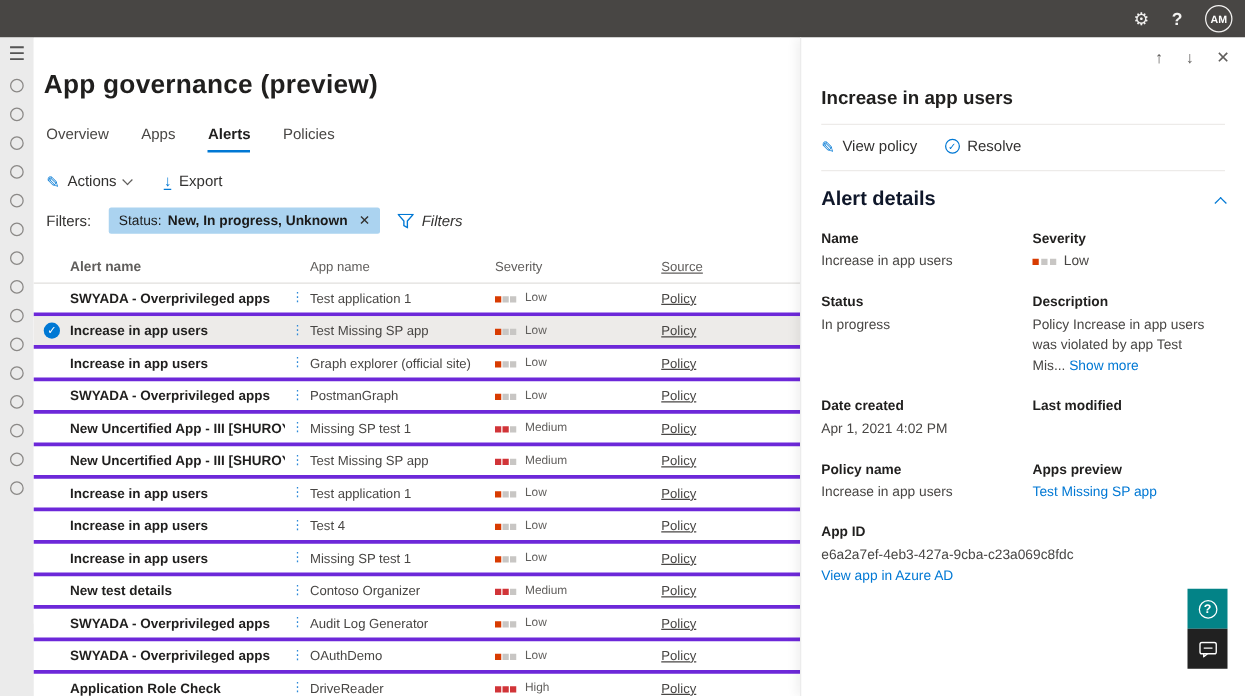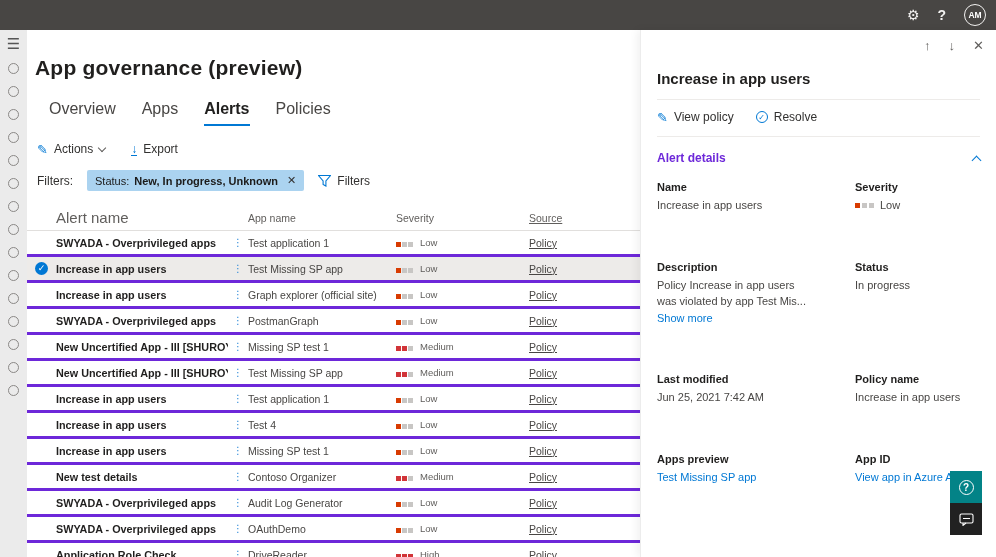--- a/index.html
+++ b/index.html
@@ -18,48 +18,48 @@
   .rail { position:absolute; left:0; top:30px; width:27px; height:527px; background:#ebebeb;
           display:flex; flex-direction:column; align-items:center; padding-top:6px; }
   .hamburger { color:#555; font-size:15px; line-height:1; margin-bottom:12px; cursor:pointer; }
   .nav-dot { width:11px; height:11px; border:1.2px solid #8a8886; border-radius:50%;
              margin-bottom:12px; flex:none; cursor:pointer; }
 
   
   .main { position:absolute; left:27px; top:30px; width:613px; height:469px; background:#fff; }
   .page-title { font-size:21px; font-weight:bold; margin:26px 0 0 8px; letter-spacing:.2px; }
 
-  .tabs { display:flex; gap:26px; margin:20px 0 0 22px; font-size:16px; color:#484644; }
+  .tabs { display:flex; gap:26px; margin:20px 0 0 10px; font-size:12px; color:#484644; }
   .tab { padding-bottom:6px; cursor:pointer; }
   .tab.active { font-weight:bold; color:#201f1e; border-bottom:2px solid #0078d4; }
 
   .toolbar { display:flex; gap:26px; margin:16px 0 0 10px; font-size:12px; color:#323130; align-items:center; }
   .tool-btn { display:flex; align-items:center; gap:6px; cursor:pointer; }
   .chev { width:6px; height:6px; border-right:1.4px solid #605e5c; border-bottom:1.4px solid #605e5c;
           transform:rotate(45deg); margin-top:-3px; }
   .export-ic { color:#0078d4; font-size:12px; line-height:1; border-bottom:1.6px solid #0078d4; padding-bottom:0px; }
 
   .filterbar { display:flex; align-items:center; gap:14px; margin:14px 0 0 10px; font-size:12px; color:#323130; }
   .chip { background:#abd3f0; border-radius:2px; padding:4px 8px; display:flex; gap:5px; align-items:center;
           font-size:11px; color:#1b1a19; cursor:pointer; }
   .chip b { font-weight:bold; }
   .chip .x { font-size:11px; color:#323130; margin-left:4px; }
-  .filters-btn { display:flex; align-items:center; gap:6px; cursor:pointer; }
+  .filters-btn { display:flex; align-items:center; gap:6px; cursor:pointer;font-style:italic; }
 
   
   .tablewrap { margin-top:14px; }
   .trow { display:flex; align-items:center; height:26px; border-bottom:3px solid #6d28d9; font-size:10.5px; color:#484644; }
   .trow.head { color:#605e5c; font-size:10.5px; border-bottom:1px solid #e1dfdd; }
   .trow.selected { background:#edebe9; }
   .c-check { width:29px; flex:none; display:flex; justify-content:center; }
   .checkmark { width:13px; height:13px; background:#0078d4; border-radius:50%; color:#fff;
                font-size:9px; line-height:13px; text-align:center; }
   .c-alert { width:172px; flex:none; font-weight:bold; color:#201f1e; font-size:10.8px;
              white-space:nowrap; overflow:hidden; }
-  .trow.head .c-alert { font-weight:normal; color:#605e5c; font-size:15px; }
+  .trow.head .c-alert { font-weight:bold; color:#605e5c; font-size:11px; }
   .c-kebab { width:20px; flex:none; color:#2b88d8; font-size:10px; text-align:center; cursor:pointer; letter-spacing:0; }
   .c-app { width:148px; flex:none; white-space:nowrap; overflow:hidden; }
   .c-sev { width:133px; flex:none; display:flex; align-items:center; gap:4px; }
   .c-source { flex:1;text-decoration:underline; }
   .sq { width:5px; height:5px; display:inline-block; margin-right:1px; }
   .sq-low { background:#d83b01; }
   .sq-hi  { background:#d13438; }
   .sq-off { background:#c8c6c4; }
   .sev-lbl { color:#605e5c; font-size:9.5px; margin-left:2px; }
 
@@ -69,25 +69,25 @@
   .panel-nav { position:absolute; top:8px; right:12px; display:flex; gap:18px; color:#605e5c; font-size:13px; }
   .panel-nav span { cursor:pointer; }
   .panel-title { font-size:15px; font-weight:bold; margin:40px 16px 0 16px; }
   .p-div { height:1px; background:#edebe9; margin:12px 16px 0 16px; }
   .p-actions { display:flex; gap:22px; margin:10px 16px 0 16px; font-size:12px; color:#323130; }
   .p-act { display:flex; align-items:center; gap:6px; cursor:pointer; }
   .pencil { color:#0078d4; font-size:13px; line-height:1; }
   .resolve-ic { width:12px; height:12px; border:1.2px solid #0078d4; border-radius:50%; color:#0078d4;
                 font-size:8px; line-height:12px; text-align:center; }
   .p-section { display:flex; justify-content:space-between; align-items:center; margin:14px 16px 0 16px; }
-  .p-section-label { font-size:12px; font-weight:bold; color:#6d28d9;text-align:center; }
+  .p-section-label { font-size:16px; font-weight:bold; color:#0f172a;text-align:center; }
   .chev-up { width:7px; height:7px; border-left:1.6px solid #0078d4; border-top:1.6px solid #0078d4;
              transform:rotate(45deg); margin-top:4px; cursor:pointer; }
   .fields { display:grid; grid-template-columns:169px 1fr; margin:16px 16px 0 16px;
-            row-gap:0; column-gap:0; font-size:11px;gap:29px; }
+            row-gap:0; column-gap:0; font-size:11px; }
   .field { margin-bottom:18px; padding-right:10px; }
   .f-label { font-weight:bold; color:#201f1e; margin-bottom:4px; }
   .f-value { color:#484644; line-height:1.5; }
   .link { color:#0078d4; cursor:pointer; }
   .sev-inline { display:flex; align-items:center; gap:1px; }
   .sev-inline .lbl { margin-left:4px; color:#484644; }
 
   
   .fab { position:absolute; width:32px; height:32px; display:flex; align-items:center; justify-content:center; cursor:pointer; }
   .fab-help { left:950px; top:471px; background:#038387; }
@@ -363,42 +363,46 @@
     <div class="field">
       <div class="f-label">Severity</div>
       <div class="f-value sev-inline">
         <span class="sq sq-low"></span>
         <span class="sq sq-off"></span>
         <span class="sq sq-off"></span>
         <span class="lbl">Low</span>
       </div>
     </div>
     <div class="field">
+      <div class="f-label">Status</div>
+      <div class="f-value">In progress</div>
+    </div>
+    <div class="field">
       <div class="f-label">Description</div>
       <div class="f-value"><span>Policy Increase in app users was violated by app Test Mis...</span>
         <span class="link">Show more</span></div>
     </div>
     <div class="field">
-      <div class="f-label">Status</div>
-      <div class="f-value">In progress</div>
+      <div class="f-label">Date created</div>
+      <div class="f-value">Apr 1, 2021 4:02 PM</div>
     </div>
     <div class="field">
       <div class="f-label">Last modified</div>
-      <div class="f-value">Jun 25, 2021 7:42 AM</div>
     </div>
     <div class="field">
       <div class="f-label">Policy name</div>
       <div class="f-value">Increase in app users</div>
     </div>
     <div class="field">
       <div class="f-label">Apps preview</div>
       <div class="f-value link">Test Missing SP app</div>
     </div>
     <div class="field">
       <div class="f-label">App ID</div>
+      <div class="f-value" style="white-space:nowrap">e6a2a7ef-4eb3-427a-9cba-c23a069c8fdc</div>
       <div class="f-value link">View app in Azure AD</div>
     </div>
   </div>
 </div>
 
 <div class="fab fab-help">
   <span class="help-ic">?</span>
 </div>
 <div class="fab fab-feedback">
   <svg width="15" height="13" viewBox="0 0 15 13">

